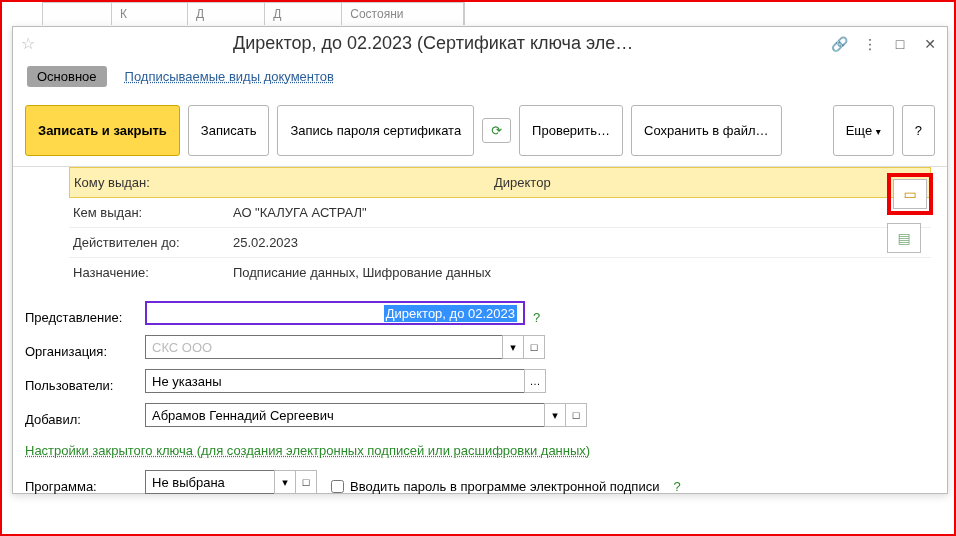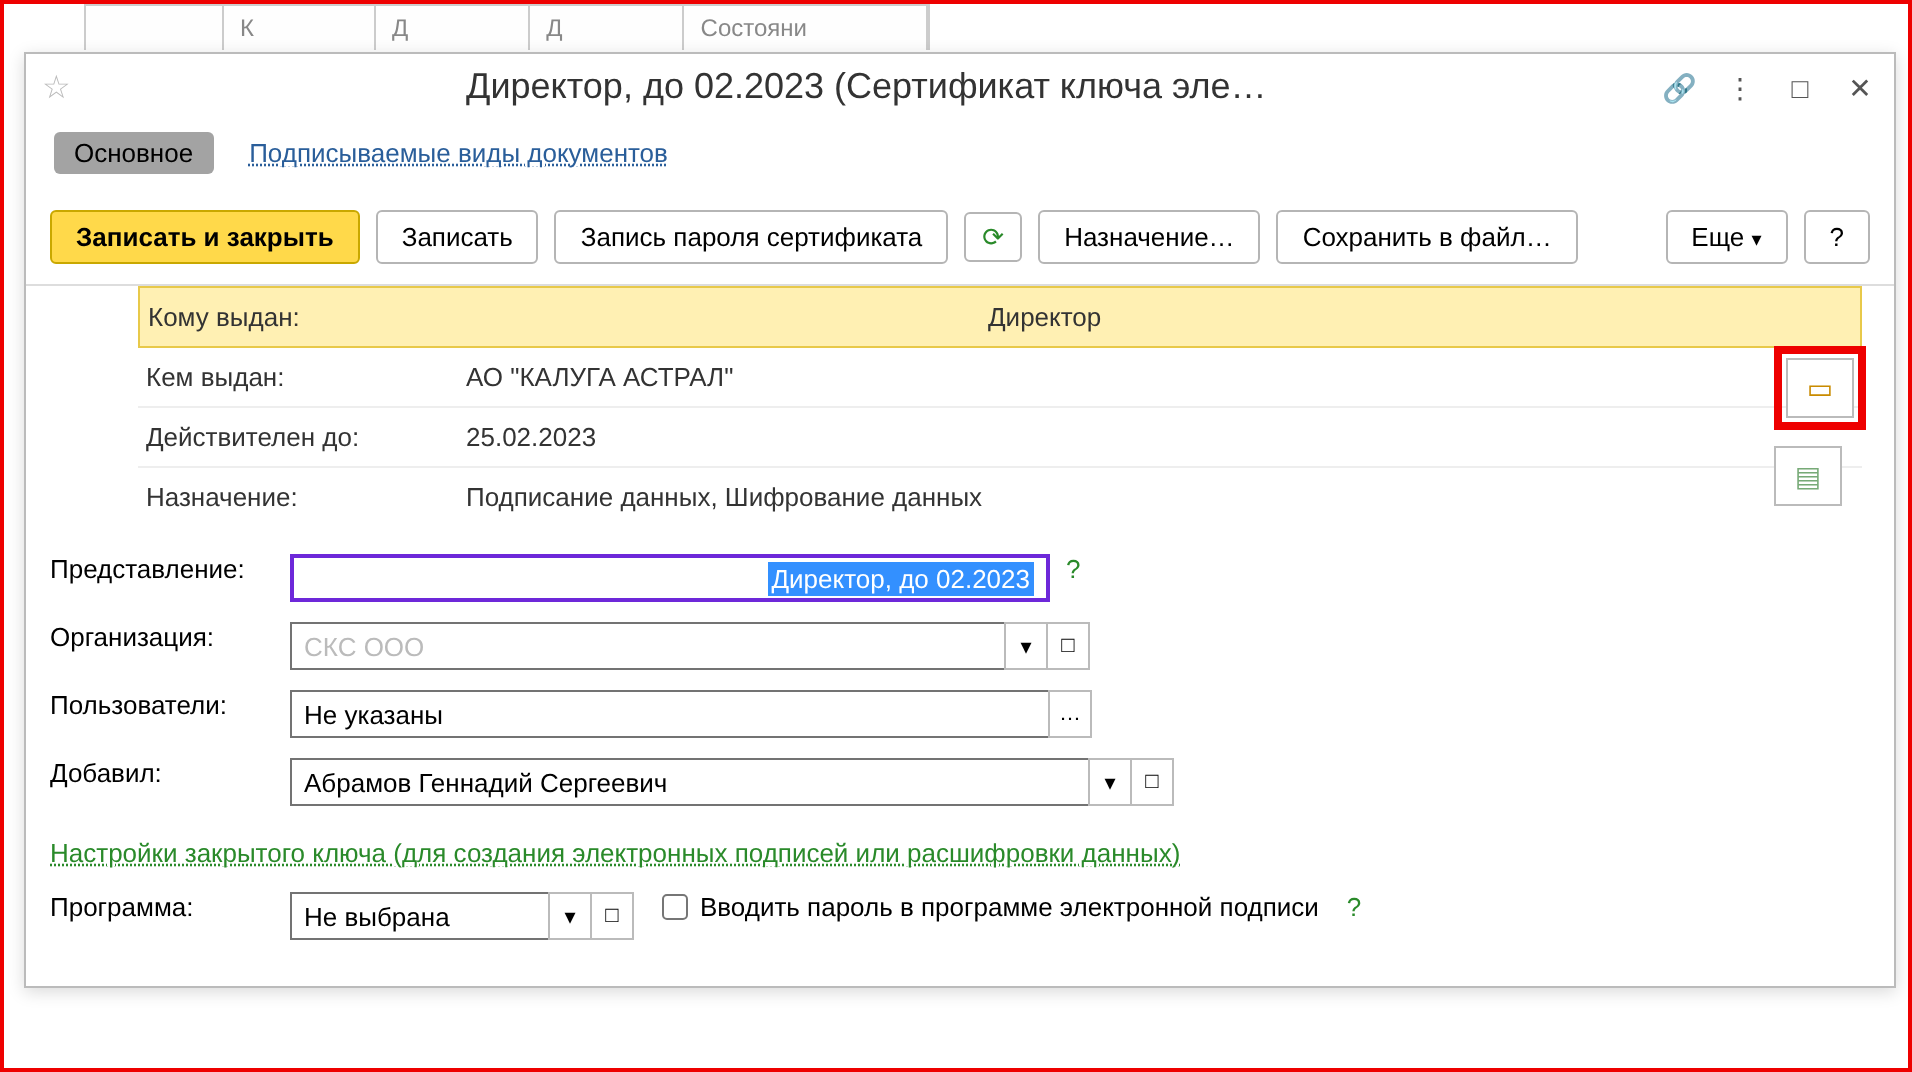--- a/index.html
+++ b/index.html
@@ -82,21 +82,21 @@
 .toolbar {
   display: flex;
   align-items: center;
   gap: 8px;
   padding: 6px 12px 10px;
   border-bottom: 1px solid #ddd;
 }
 .btn {
   border: 1px solid #b5b5b5;
   background: #fff;
-  padding: 5px 12px;
+  padding: 17px 12px;
   font-size: 13px;
   cursor: pointer;
   border-radius: 3px;
 }
 .btn-primary {
   background: #ffd94a;
   border-color: #c9a800;
   font-weight: bold;
 }
 .btn-icon {
@@ -122,21 +122,21 @@
   color: #333;
 }
 .detail-value {
   color: #333;
 }
 .form-area {
   padding: 14px 12px 0;
 }
 .form-row {
   display: flex;
-  align-items: flex-start;
+  align-items: flex-end;
   margin-bottom: 10px;
 }
 .form-label {
   width: 120px;
 }
 .input-wrap {
   position: relative;
   display: inline-flex;
   align-items: center;
 }
@@ -229,21 +229,21 @@
     <span class="nav-item nav-link">Подписываемые виды документов</span>
   </div>
 
   <div class="toolbar">
     <button class="btn btn-primary">Записать и закрыть</button>
     <button class="btn">Записать</button>
     <button class="btn">Запись пароля сертификата</button>
     <button class="btn btn-icon">
         <span style="color:#2a8a2a">⟳</span>
       </button>
-    <button class="btn">Назначение…</button>
+    <button class="btn">Проверить…</button>
     <button class="btn">Сохранить в файл…</button>
     <div class="spacer"></div>
     <button class="btn"><span>Еще</span> <span style="font-size:10px">▾</span></button>
     <button class="btn">?</button>
   </div>
 
   <div class="details">
     <div class="detail-row highlight">
       <div class="detail-label">Кому выдан:</div>
       <div class="detail-value" style="padding-left:260px">Директор</div>

